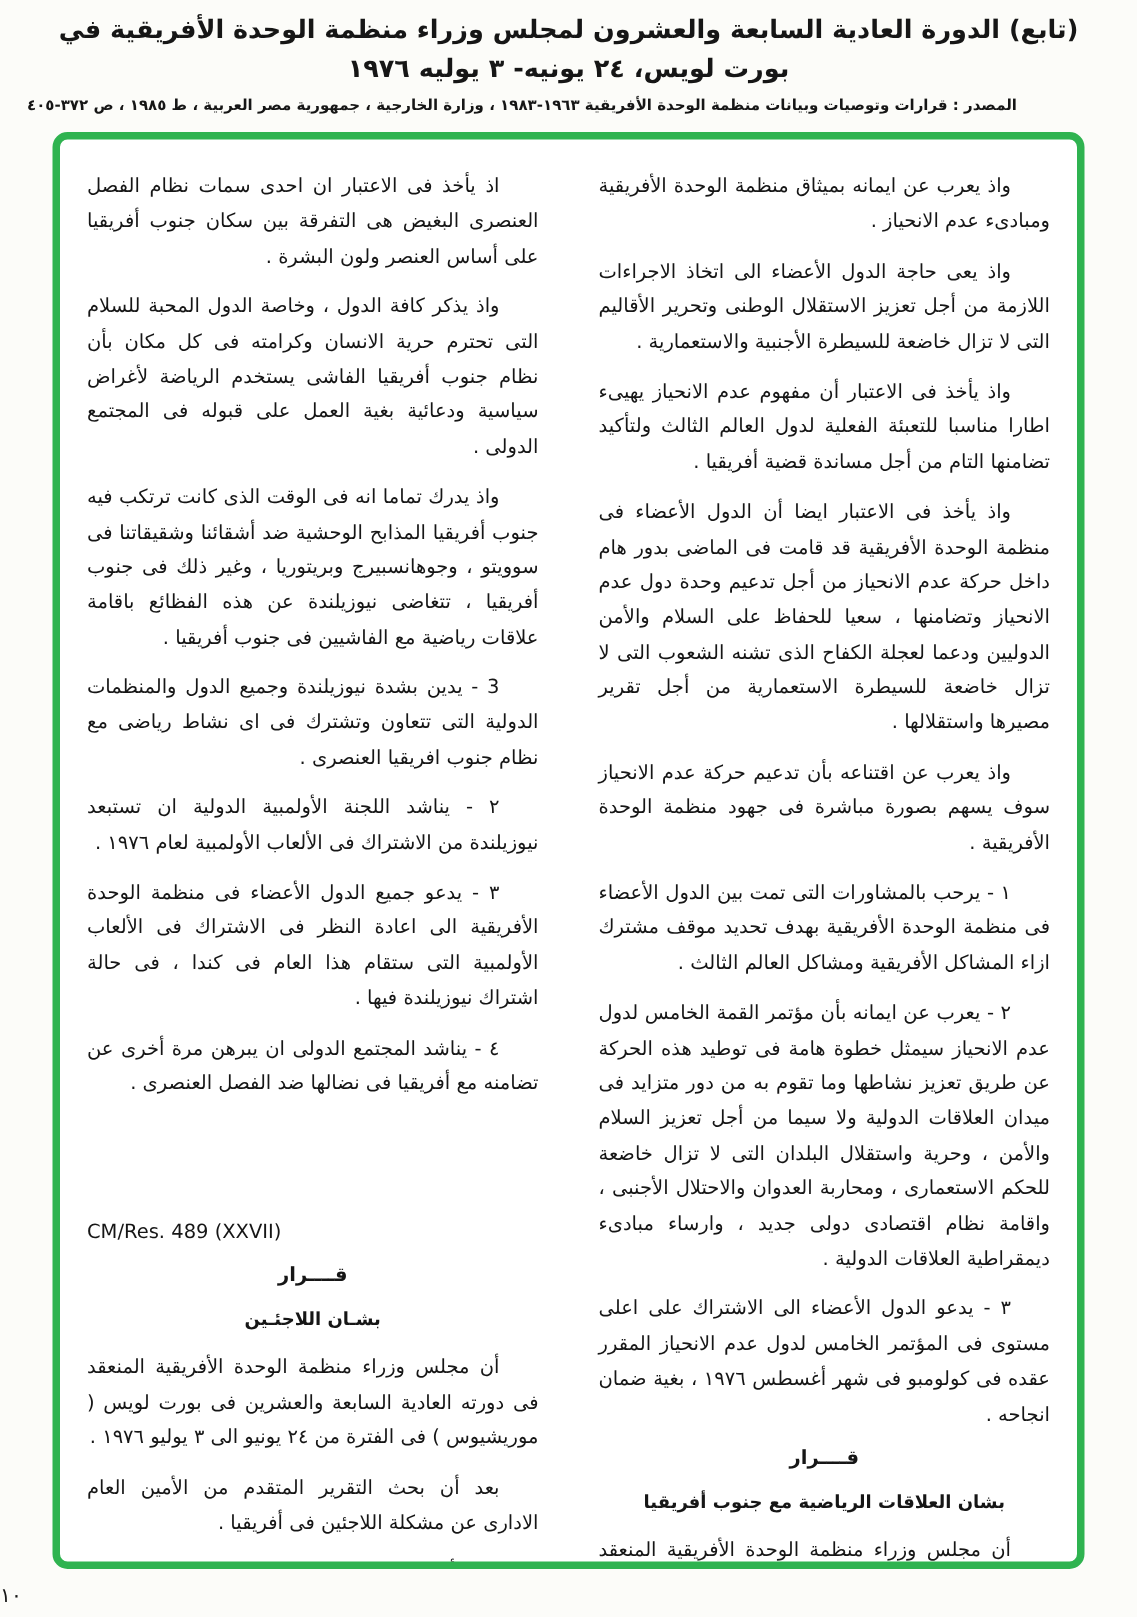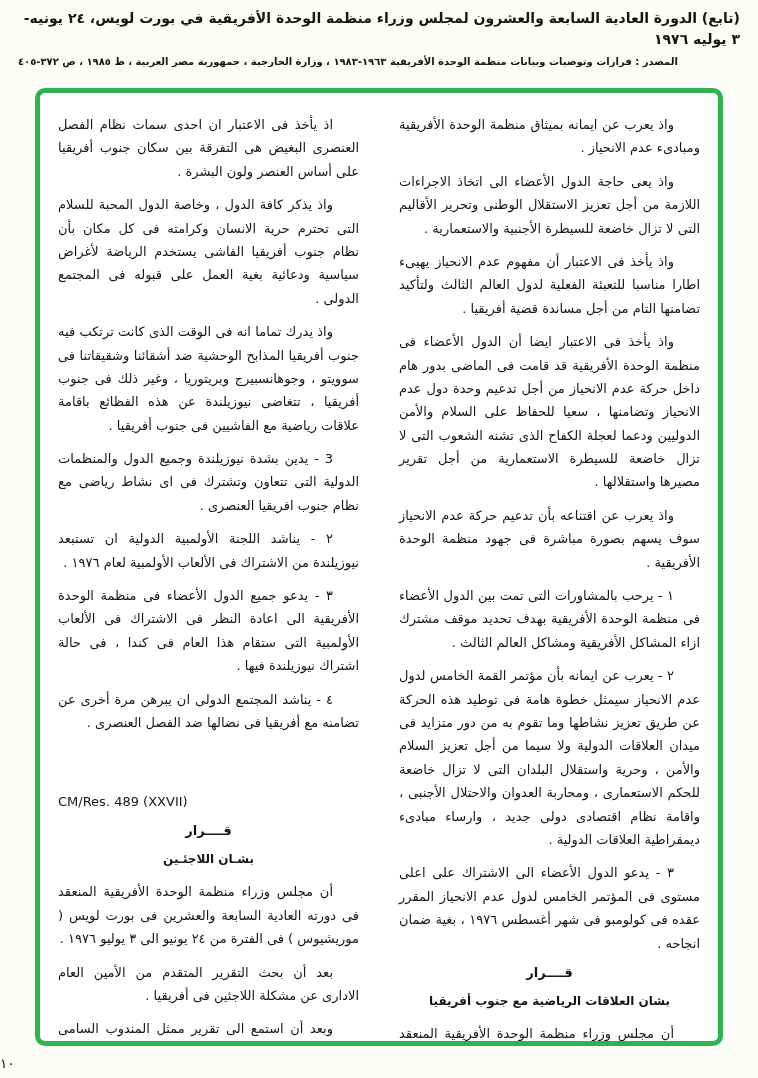--- a/index.html
+++ b/index.html
@@ -15,22 +15,23 @@
     overflow: hidden;
   }
   .page-header {
     position: absolute;
     top: 8px;
     left: 18px;
     right: 18px;
     direction: rtl;
   }
   .hdr1 {
-    font-size: 14px;
+    font-size: 17px;
     font-weight: 700;
+    text-align: center;
     line-height: 1.5;
   }
   .hdr2 {
     font-size: 10px;
     font-weight: 700;
     text-align: left;
     margin-top: 5px;
     line-height: 1.4;
   }
   .green-box {
@@ -63,21 +64,21 @@
     margin: 0 0 10px 0;
     text-indent: 26px;
   }
   .res-code {
     direction: ltr;
     text-align: left;
     font-size: 13px;
     margin: 24px 0 14px 0;
   }
   .res-code.big-gap {
-    margin-top: 60px;
+    margin-top: 80px;
   }
   .res-heading {
     direction: rtl;
     text-align: center;
     font-weight: 700;
     font-size: 13px;
     margin: 8px 0 14px 0;
     letter-spacing: 1px;
   }
   .res-subject {

